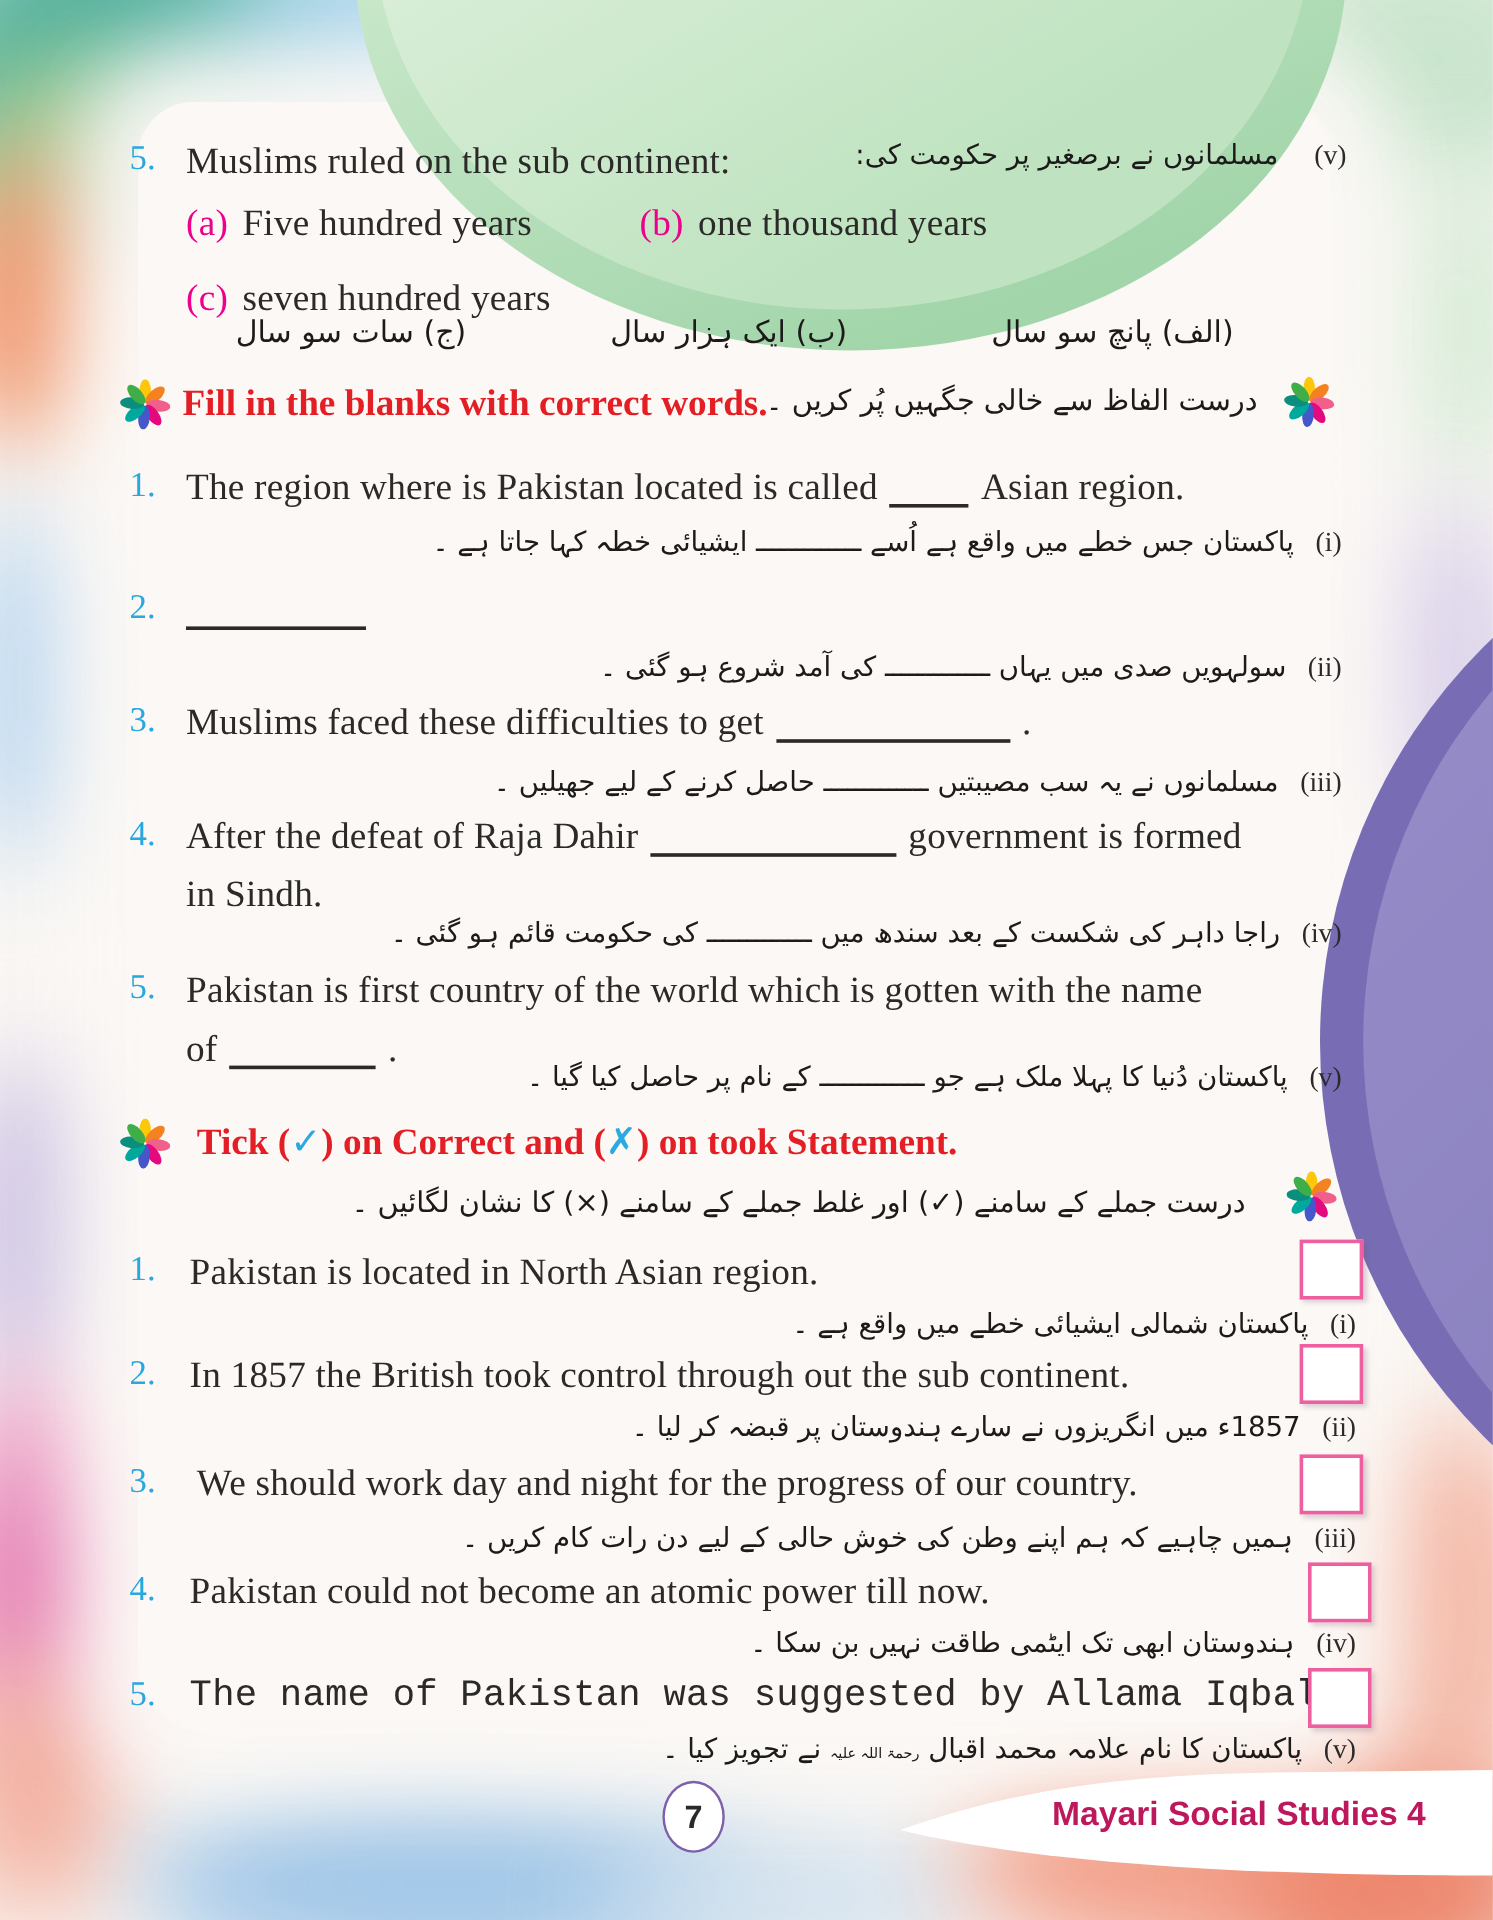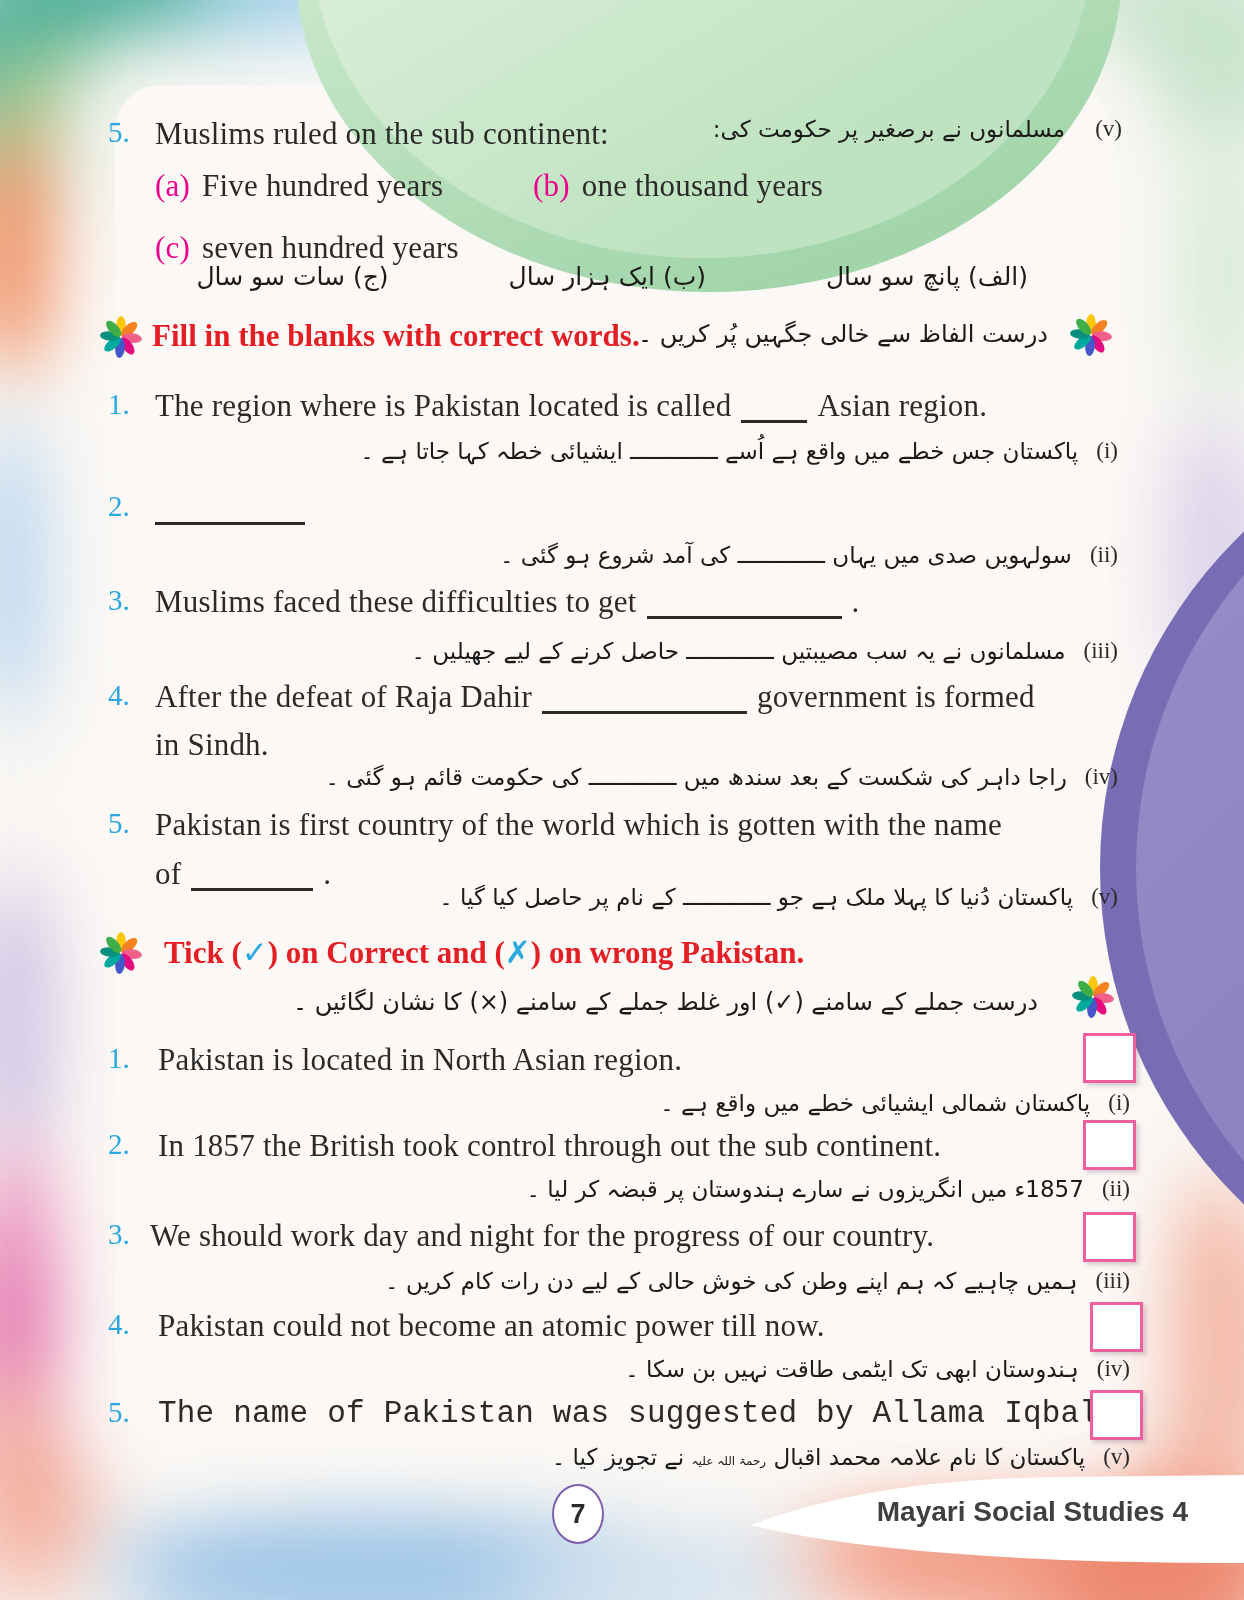--- a/index.html
+++ b/index.html
@@ -53,21 +53,21 @@
   .heading{position:absolute;font-size:31px;font-weight:bold;color:#e31e25;white-space:nowrap;}
   .heading .mark{color:#2ba9e1;font-family:"DejaVu Sans",sans-serif;font-weight:bold;}
   .flower{position:absolute;width:42px;height:42px;}
   .cb{position:absolute;width:47px;height:44px;background:#fff;border:3px solid #ee5fa0;
     box-shadow:3px 3px 4px rgba(120,80,110,.25);}
   .oval{position:absolute;left:552px;top:1484px;width:48px;height:56px;border-radius:50%;
     background:#fff;border:2px solid #7d5fac;display:flex;align-items:center;justify-content:center;
     font-family:"Liberation Sans",sans-serif;font-weight:bold;font-size:27px;color:#2b2a29;}
   .ribbon{position:absolute;left:730px;top:1455px;width:514px;height:120px;}
   .booktitle{position:absolute;right:56px;top:1496px;font-family:"Liberation Sans",sans-serif;
-    font-weight:bold;font-size:28px;color:#404040;text-align:right;}
+    font-weight:bold;font-size:28px;color:#be185d;text-align:right;}
 </style>
 </head>
 <body>
 
 <div class="blob b-tl1"></div>
 <div class="blob b-tl2"></div>
 <div class="blob b-tl3"></div>
 <div class="blob b-tr1"></div>
 <div class="blob b-l-orange"></div>
 <div class="blob b-l-blue"></div>
@@ -233,21 +233,21 @@
       <ellipse cx="20" cy="9.5" rx="4.6" ry="9.5" fill="#00a99d"></ellipse>
     </g>
   <g transform="rotate(275 20 20)">
       <ellipse cx="20" cy="9.5" rx="4.6" ry="9.5" fill="#0a8f7f"></ellipse>
     </g>
   <g transform="rotate(318 20 20)">
       <ellipse cx="20" cy="9.5" rx="4.6" ry="9.5" fill="#3fae49"></ellipse>
     </g>
 </svg>
 <div class="heading" style="left:164px;top:934px;">
-  <span>Tick (</span><span class="mark">✓</span><span>) on Correct and (</span><span class="mark">✗</span><span>) on wrong Pakistan.</span>
+  <span>Tick (</span><span class="mark">✓</span><span>) on Correct and (</span><span class="mark">✗</span><span>) on took Statement.</span>
 </div>
 <div class="urow" style="right:206px;top:988px;font-size:24px;">
   <span>درست جملے کے سامنے (✓) اور غلط جملے کے سامنے (×) کا نشان لگائیں ۔</span>
 </div>
 <svg class="flower" style="left:1072px;top:976px;" viewBox="0 0 40 40">
   <g transform="rotate(0 20 20)">
       <ellipse cx="20" cy="9.5" rx="4.6" ry="9.5" fill="#fdc70c"></ellipse>
     </g>
   <g transform="rotate(48 20 20)">
       <ellipse cx="20" cy="9.5" rx="4.6" ry="9.5" fill="#f58220"></ellipse>
@@ -282,21 +282,21 @@
 
 <div class="qnum" style="left:108px;top:1128px;">2.</div>
 <div class="eline" style="left:158px;top:1128px;">In 1857 the British took control through out the sub continent.</div>
 <div class="cb" style="left:1083px;top:1120px;"></div>
 <div class="urow" style="right:114px;top:1176px;">
   <span class="umark">(ii)</span>
   <span>1857ء میں انگریزوں نے سارے ہندوستان پر قبضہ کر لیا ۔</span>
 </div>
 
 <div class="qnum" style="left:108px;top:1218px;">3.</div>
-<div class="eline" style="left:150px;top:1218px;">We should work day and night for the progress of our country.</div>
+<div class="eline" style="left:164px;top:1218px;">We should work day and night for the progress of our country.</div>
 <div class="cb" style="left:1083px;top:1212px;"></div>
 <div class="urow" style="right:114px;top:1268px;">
   <span class="umark">(iii)</span>
   <span>ہمیں چاہیے کہ ہم اپنے وطن کی خوش حالی کے لیے دن رات کام کریں ۔</span>
 </div>
 
 <div class="qnum" style="left:108px;top:1308px;">4.</div>
 <div class="eline" style="left:158px;top:1308px;">Pakistan could not become an atomic power till now.</div>
 <div class="cb" style="left:1090px;top:1302px;"></div>
 <div class="urow" style="right:114px;top:1356px;">

